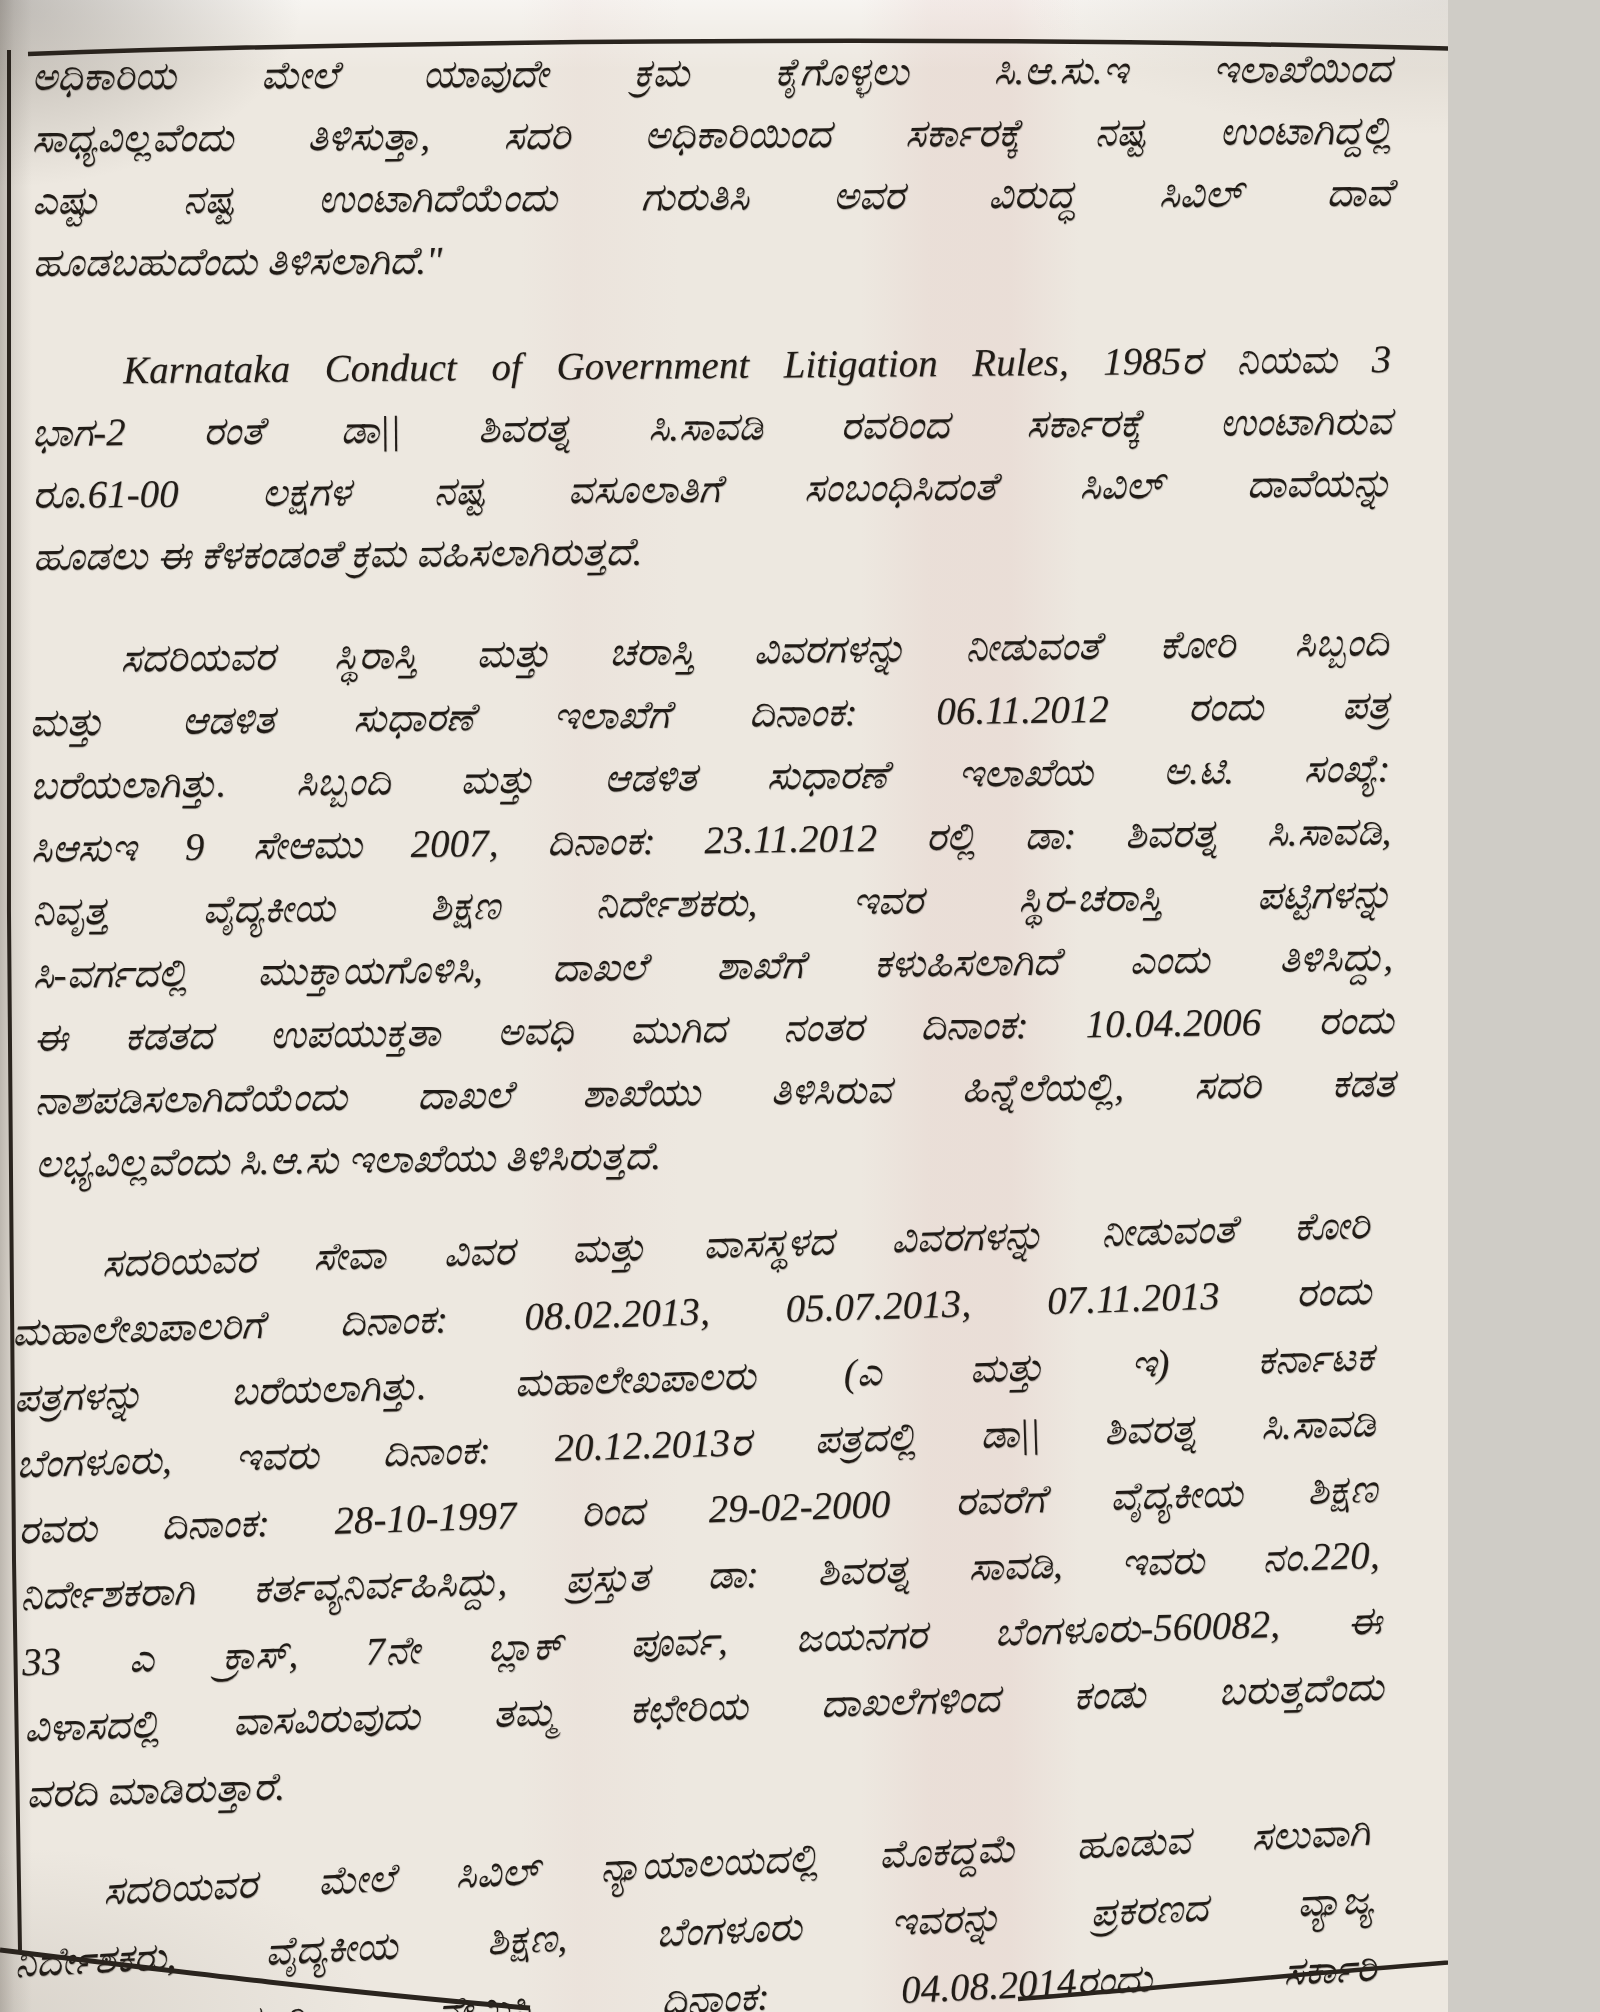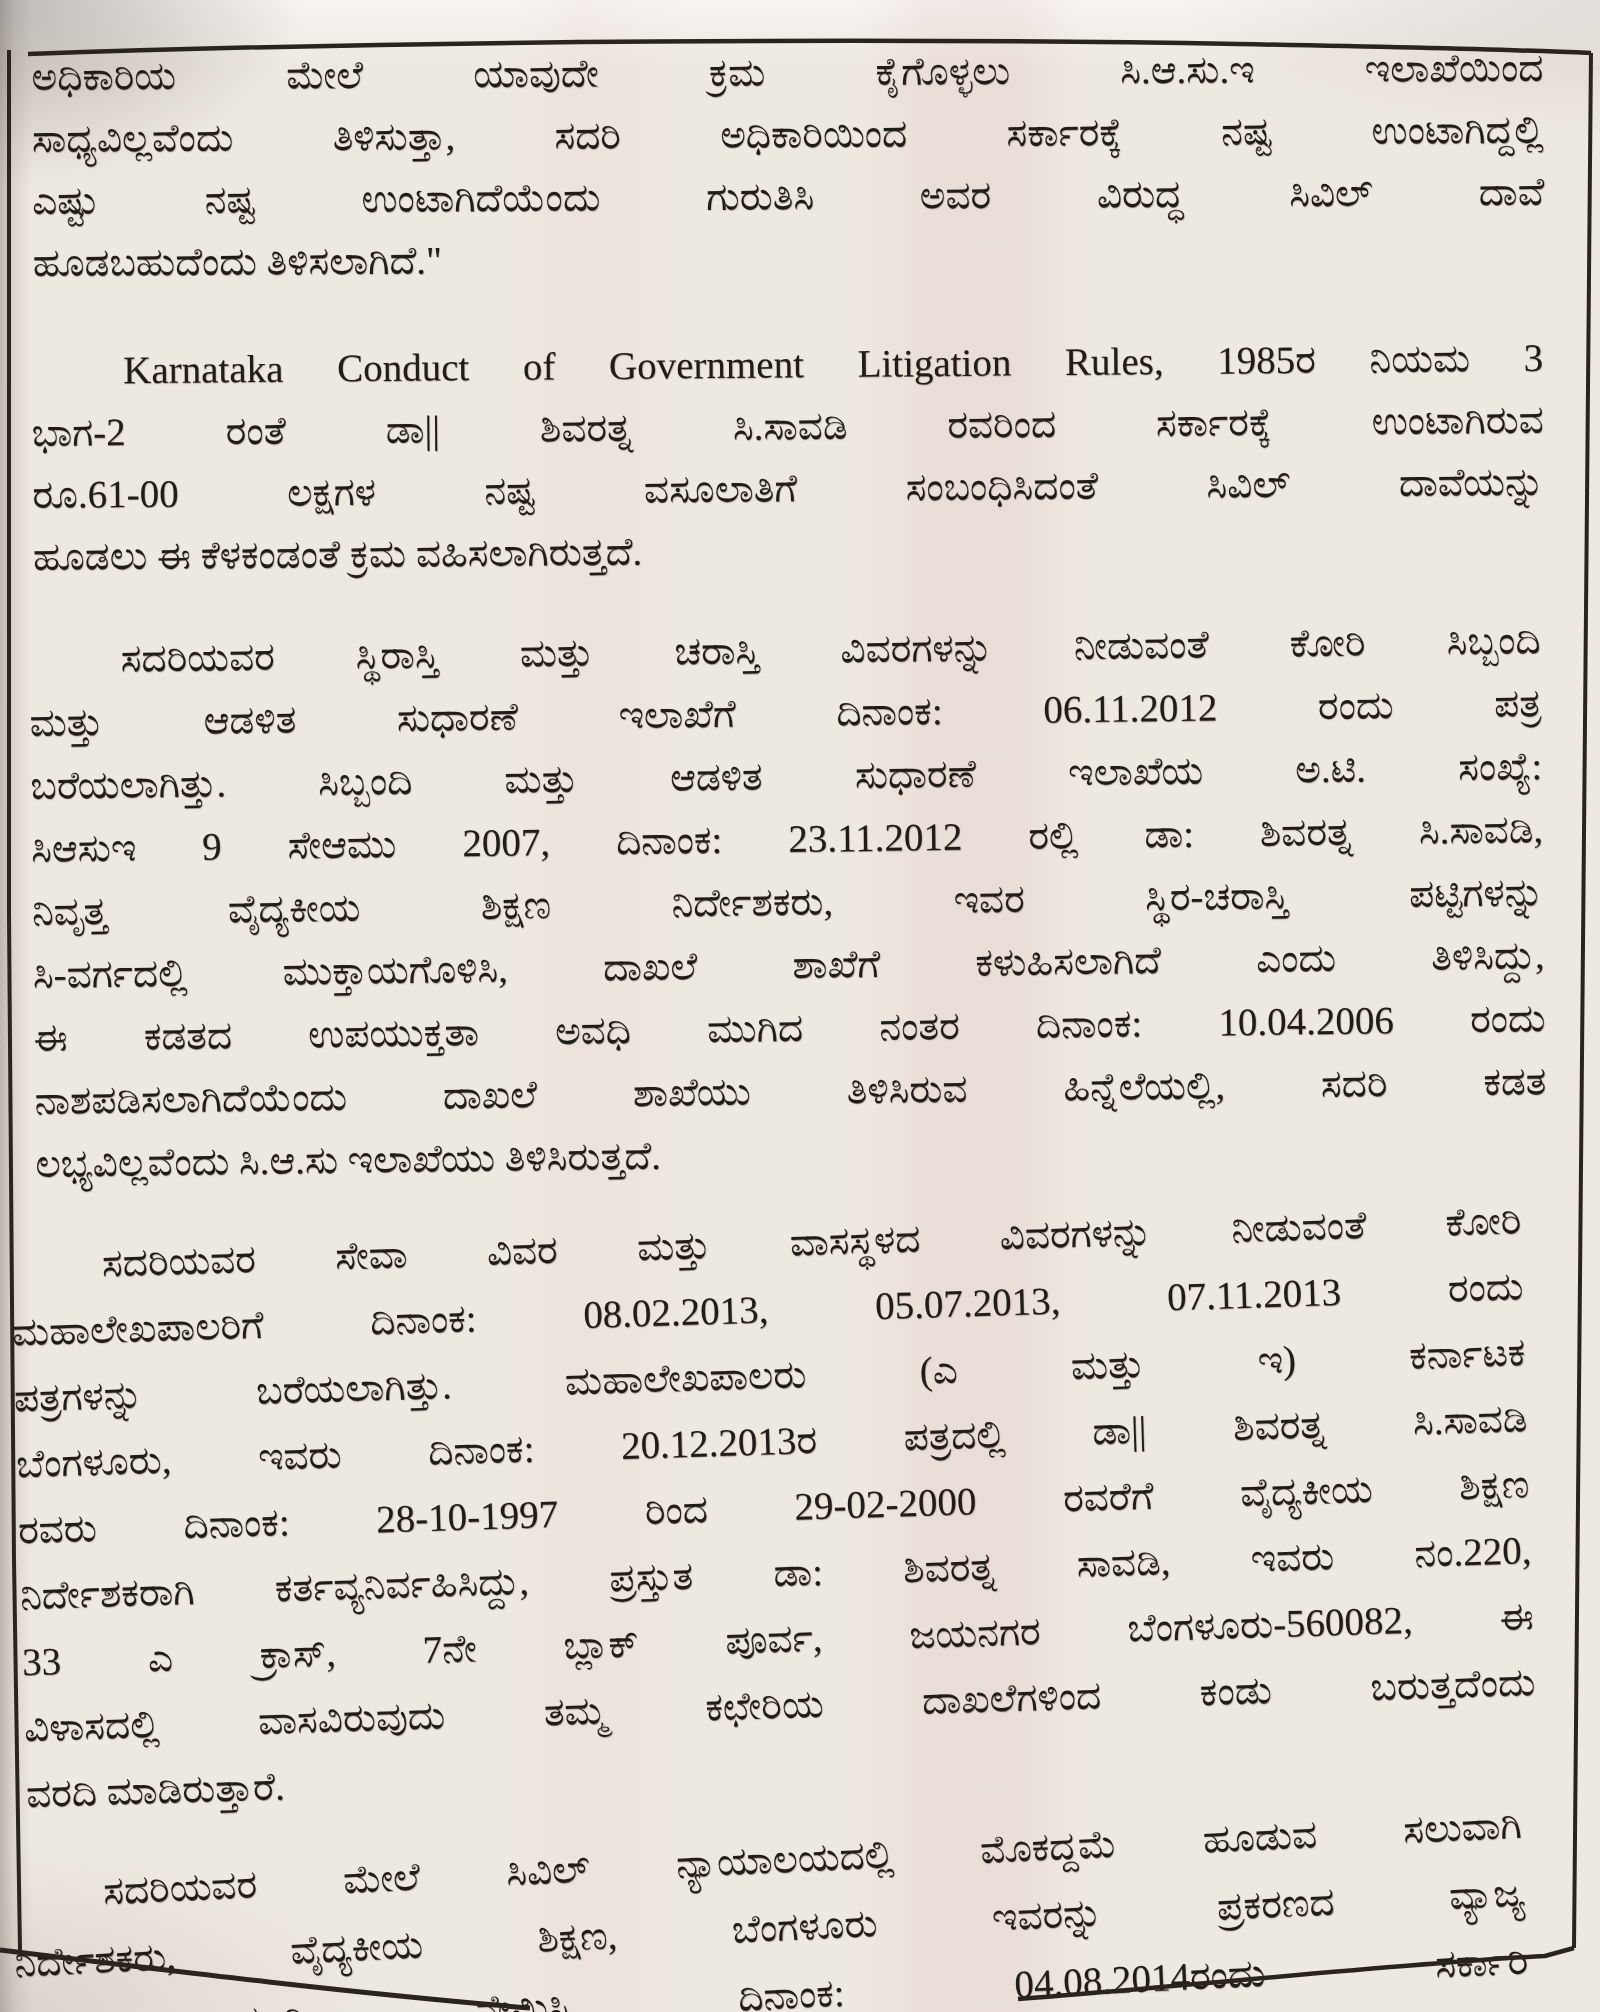--- a/index.html
+++ b/index.html
@@ -6,32 +6,33 @@
     margin: 0;
     padding: 0;
     width: 1600px;
     height: 2012px;
     overflow: hidden;
     background: #cfccc6;
   }
 
   .page {
     position: relative;
-    width: 1600px;
+    width: 1448px;
     height: 2012px;
     overflow: hidden;
     background-color: #ede8e0;
     background-image:
       radial-gradient(ellipse 420px 260px at 0% 0%, rgba(105,99,92,0.40), rgba(105,99,92,0) 72%),
       radial-gradient(ellipse 560px 180px at 100% 0%, rgba(150,142,132,0.22), rgba(150,142,132,0) 75%),
       radial-gradient(ellipse 500px 220px at 0% 100%, rgba(130,122,112,0.18), rgba(130,122,112,0) 75%),
       linear-gradient(90deg, rgba(110,103,95,0.38) 0px, rgba(110,103,95,0.14) 14px, rgba(110,103,95,0) 32px),
       linear-gradient(90deg, rgba(0,0,0,0) 0px, rgba(0,0,0,0) 860px, rgba(205,140,140,0.10) 930px, rgba(205,140,140,0.11) 1010px, rgba(0,0,0,0) 1080px),
       linear-gradient(90deg, rgba(0,0,0,0) 0px, rgba(0,0,0,0) 520px, rgba(210,160,160,0.07) 580px, rgba(0,0,0,0) 680px),
       linear-gradient(180deg, rgba(255,255,255,0.55) 0px, rgba(255,255,255,0.25) 34px, rgba(255,255,255,0) 70px);
+    font-style: italic;
   }
 
   .frame {
     position: absolute;
     left: 0;
     top: 0;
     z-index: 3;
     pointer-events: none;
   }
 

